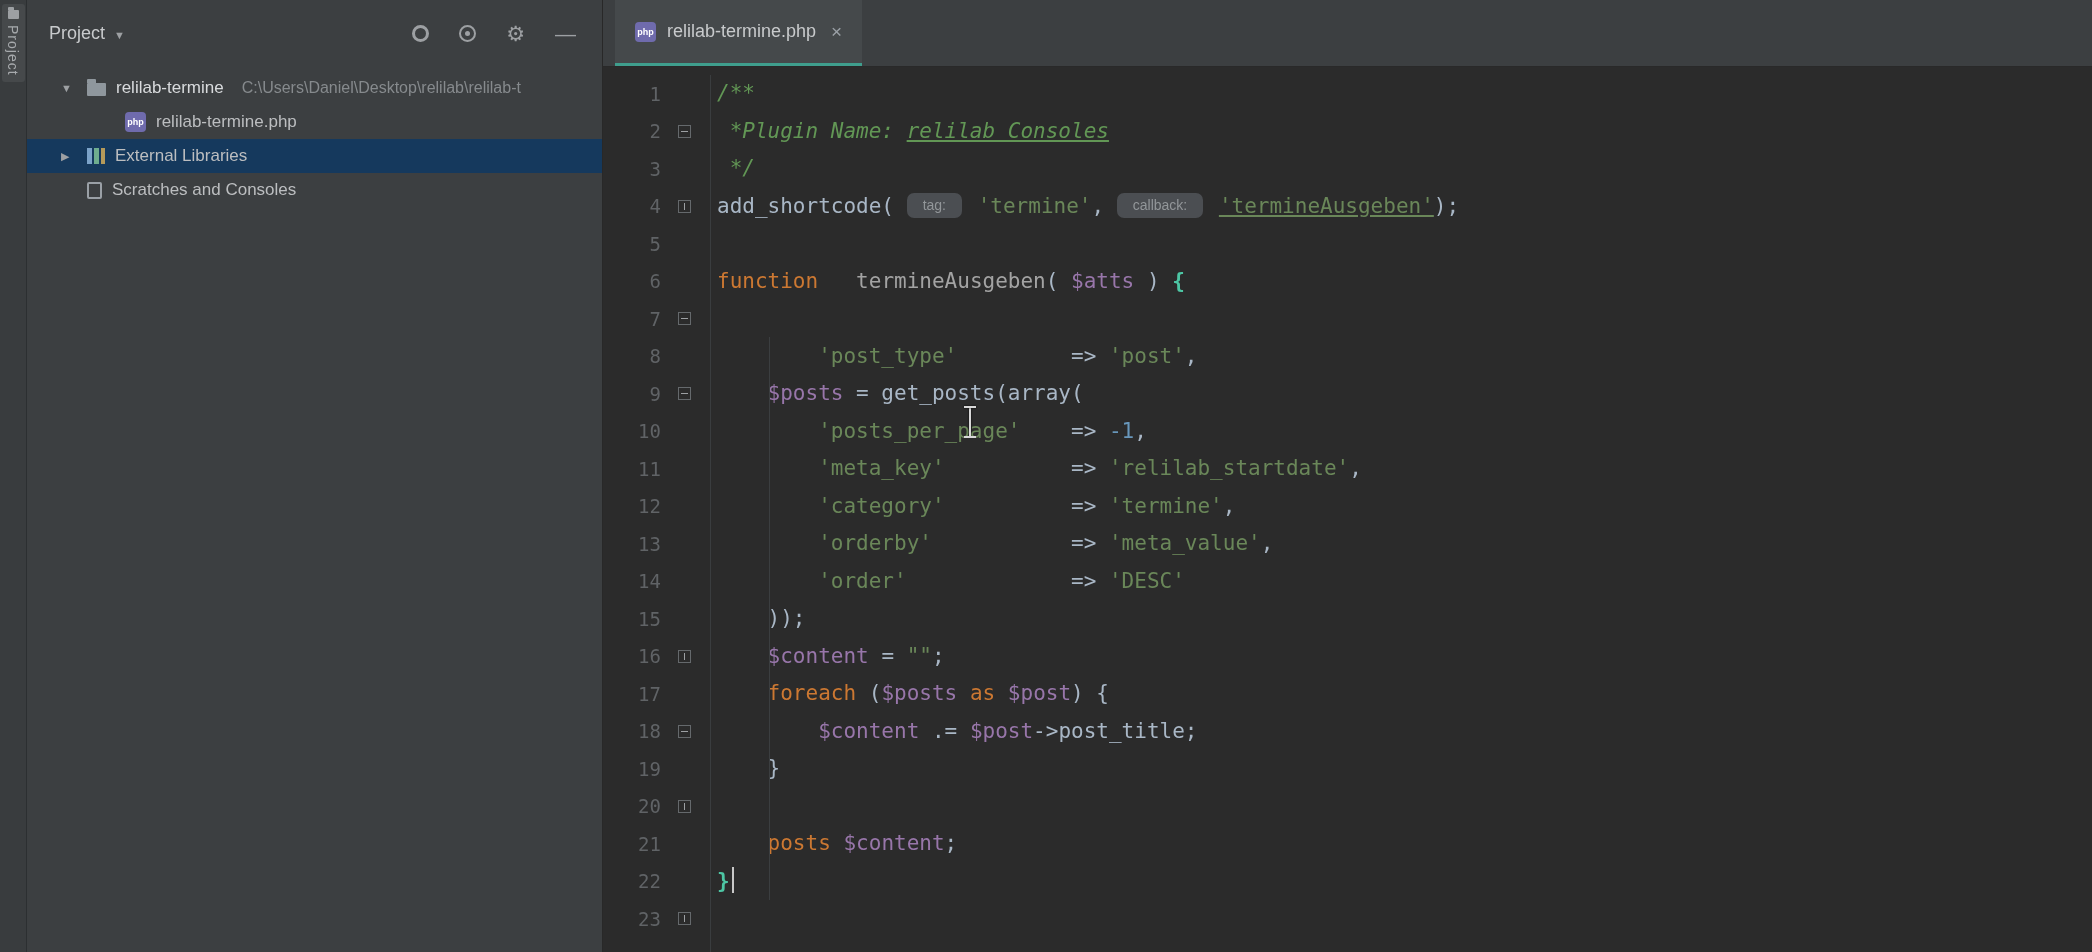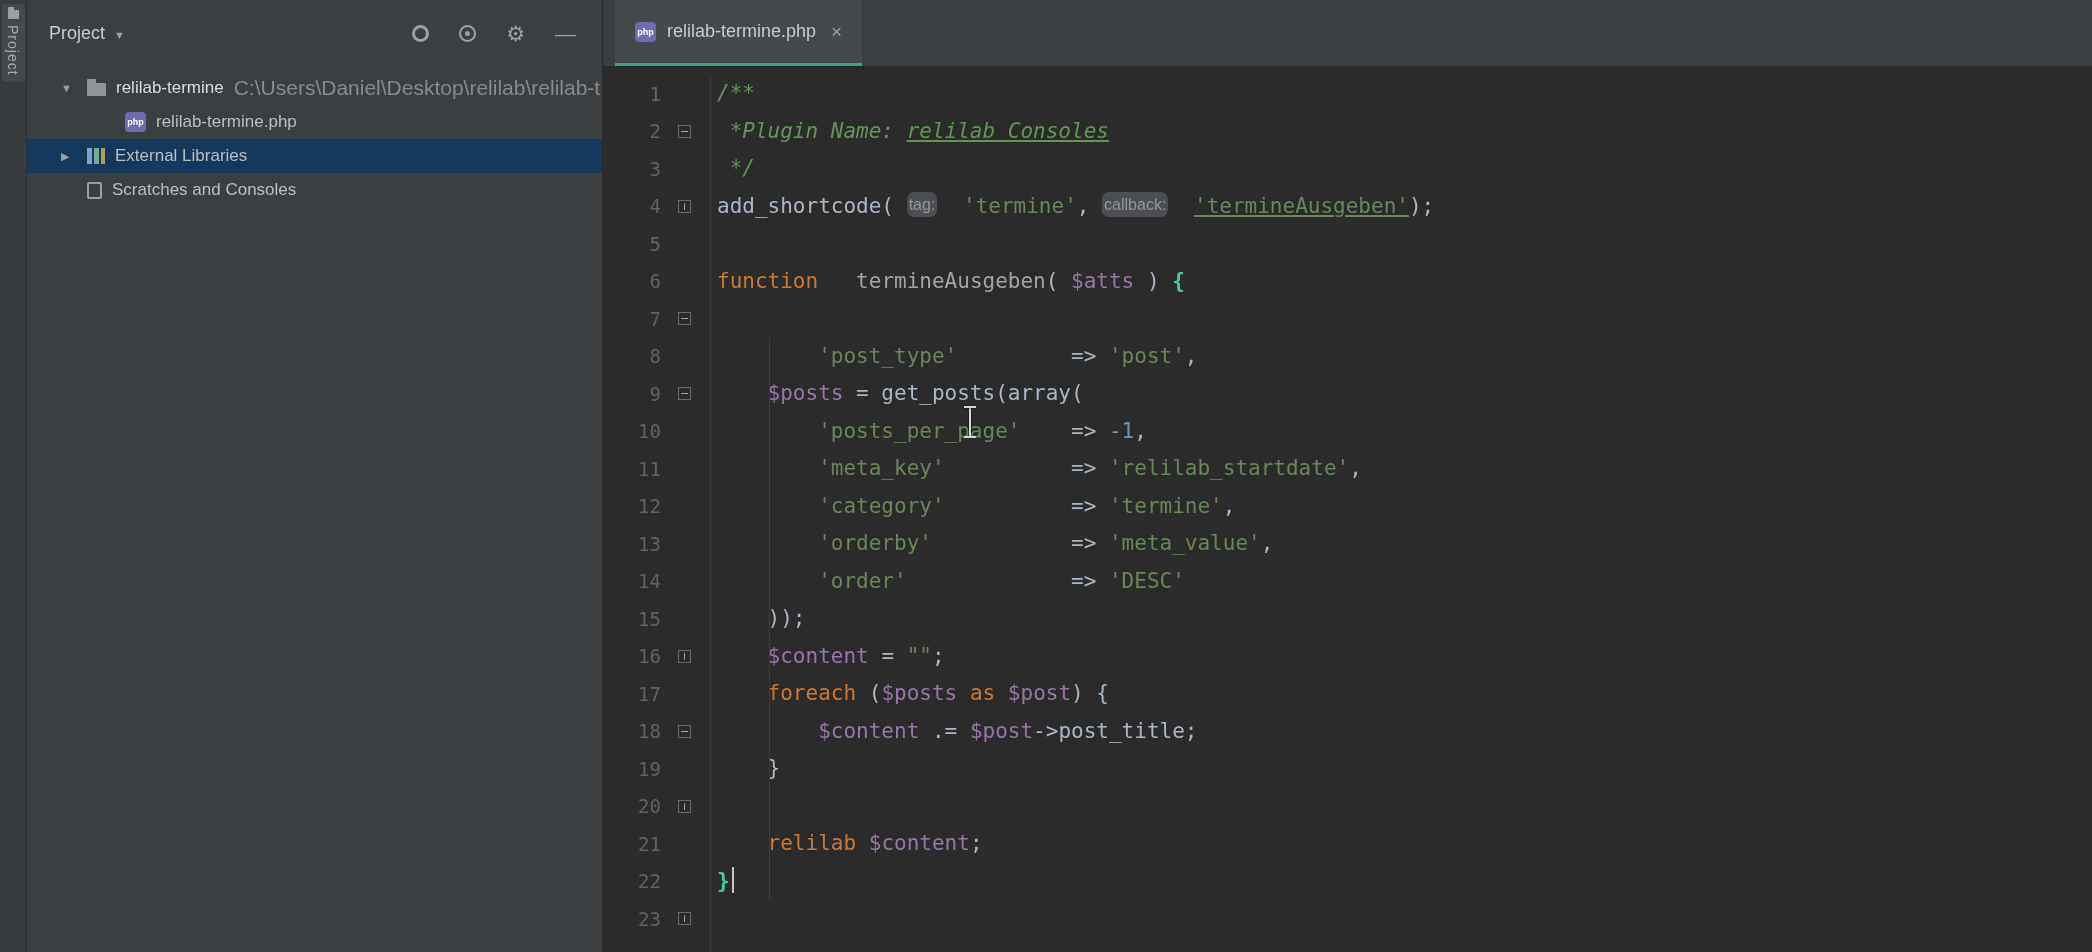--- a/index.html
+++ b/index.html
@@ -31,21 +31,21 @@
   .trow.ind1{padding-left:98px}
   .trow.sel{background:#15395d}
   .chev{width:26px;color:#9da0a3;font-size:11px;flex:0 0 26px}
   .ticon{margin-right:10px;display:inline-flex;align-items:center;justify-content:center;flex:0 0 auto}
   .ic-folder{width:19px;height:13px;background:#8f979d;border-radius:1px;position:relative;margin-top:3px}
   .ic-folder::before{content:"";position:absolute;top:-4px;left:0;width:9px;height:4px;background:#8f979d;border-radius:1px 1px 0 0}
   .ic-php,.php-ic{width:21px;height:20px;background:#6f6bad;border-radius:4px;color:#fff;font-size:9px;font-weight:bold;display:inline-flex;align-items:center;justify-content:center;font-family:"Liberation Sans",sans-serif}
   .ic-library{width:18px;height:16px;background:linear-gradient(90deg,#7ba3c9 0 5px,transparent 5px 7px,#6fae8f 7px 12px,transparent 12px 14px,#b59a5a 14px 18px)}
   .ic-scratch{width:15px;height:17px;border:2px solid #9aa0a6;border-radius:2px;background:transparent}
   .tlabel.bold{font-weight:normal;color:#d9dbdd}
-  .tpath{color:#868a8d;margin-left:10px;font-size:21px}
+  .tpath{color:#868a8d;margin-left:18px;font-size:16px}
 
   
   .editor{flex:1;display:flex;flex-direction:column;background:#2b2b2b;min-width:0;position:relative}
   .tabbar{height:67px;flex:0 0 67px;background:#3c3f41;display:flex;align-items:stretch;border-bottom:1px solid #292929}
   .tab{display:flex;align-items:center;gap:11px;padding:0 20px;margin-left:12px;background:#45494b;border-bottom:3px solid #3f9e8d;color:#c8cacc;font-size:18px}
   .tab-close{color:#9aa0a6;font-size:19px;margin-left:4px}
 
   .ebody{flex:1;display:flex;padding-top:8px;overflow:hidden;position:relative}
   .gutter{width:108px;flex:0 0 108px;border-right:1px solid #3a3d3f}
   .gline{height:37.5px;display:flex;align-items:center}
@@ -60,21 +60,21 @@
   .tk-k{color:#cc7832}
   .tk-s{color:#6a8759}
   .tk-sl{color:#6a8759;text-decoration:underline}
   .tk-v{color:#9876aa}
   .tk-n{color:#6897bb}
   .tk-d{color:#a9b7c6}
   .tk-c{color:#629755;font-style:italic}
   .tk-cl{color:#629755;font-style:italic;text-decoration:underline}
   .tk-f{color:#a3a3a3;}
   .tk-b{color:#4dc6a4;font-weight:bold}
-  .tk-hint{display:inline-block;background:#4b4e52;color:#929699;font-family:"Liberation Sans",sans-serif;font-size:16px;line-height:25px;padding:0 2px;border-radius:7px;vertical-align:3px;margin-right:13px}
+  .tk-hint{display:inline-block;background:#4b4e52;color:#929699;font-family:"Liberation Sans",sans-serif;font-size:14px;line-height:25px;padding:0 16px;border-radius:7px;vertical-align:3px;margin-right:3px}
   .caret{display:inline-block;width:2px;height:26px;background:#c8c8c8;vertical-align:-5px;margin-left:2px}
 
   .iguide{position:absolute;left:166px;top:270px;width:1px;height:563px;background:#3b3e40;pointer-events:none}
 
   
   .ibeam{position:absolute;left:962px;top:406px;width:16px;height:32px;z-index:50;pointer-events:none}
   .ibeam::before{content:"";position:absolute;left:7px;top:2px;bottom:2px;width:2px;background:#d8d8d8;box-shadow:0 0 2px #000}
   .ibeam::after{content:"";position:absolute;left:2px;right:2px;top:0;height:2px;background:#d8d8d8;box-shadow:0 30px 0 #d8d8d8,0 0 2px #000}
 </style>
 </head>
@@ -257,21 +257,21 @@
           <div class="cline"><span class="tk-d">        </span><span class="tk-s">'meta_key'</span><span class="tk-d">          =&gt; </span><span class="tk-s">'relilab_startdate'</span><span class="tk-d">,</span></div>
           <div class="cline"><span class="tk-d">        </span><span class="tk-s">'category'</span><span class="tk-d">          =&gt; </span><span class="tk-s">'termine'</span><span class="tk-d">,</span></div>
           <div class="cline"><span class="tk-d">        </span><span class="tk-s">'orderby'</span><span class="tk-d">           =&gt; </span><span class="tk-s">'meta_value'</span><span class="tk-d">,</span></div>
           <div class="cline"><span class="tk-d">        </span><span class="tk-s">'order'</span><span class="tk-d">             =&gt; </span><span class="tk-s">'DESC'</span></div>
           <div class="cline"><span class="tk-d">    ));</span></div>
           <div class="cline"><span class="tk-d">    </span><span class="tk-v">$content</span><span class="tk-d"> = </span><span class="tk-s">""</span><span class="tk-d">;</span></div>
           <div class="cline"><span class="tk-d">    </span><span class="tk-k">foreach</span><span class="tk-d"> (</span><span class="tk-v">$posts</span><span class="tk-d"> </span><span class="tk-k">as</span><span class="tk-d"> </span><span class="tk-v">$post</span><span class="tk-d">) {</span></div>
           <div class="cline"><span class="tk-d">        </span><span class="tk-v">$content</span><span class="tk-d"> .= </span><span class="tk-v">$post</span><span class="tk-d">-&gt;post_title;</span></div>
           <div class="cline"><span class="tk-d">    }</span></div>
           <div class="cline"></div>
-          <div class="cline"><span class="tk-d">    </span><span class="tk-k">relilab</span><span class="tk-d"> </span><span class="tk-v">$content</span><span class="tk-d">;</span></div>
+          <div class="cline"><span class="tk-d">    </span><span class="tk-k">posts</span><span class="tk-d"> </span><span class="tk-v">$content</span><span class="tk-d">;</span></div>
           <div class="cline"><span class="tk-b">}</span><span class="caret"></span></div>
         </div>
       <div class="iguide"></div>
     </div>
   </div>
 
   <div class="ibeam"></div>
 </div>
 
 </body></html>

